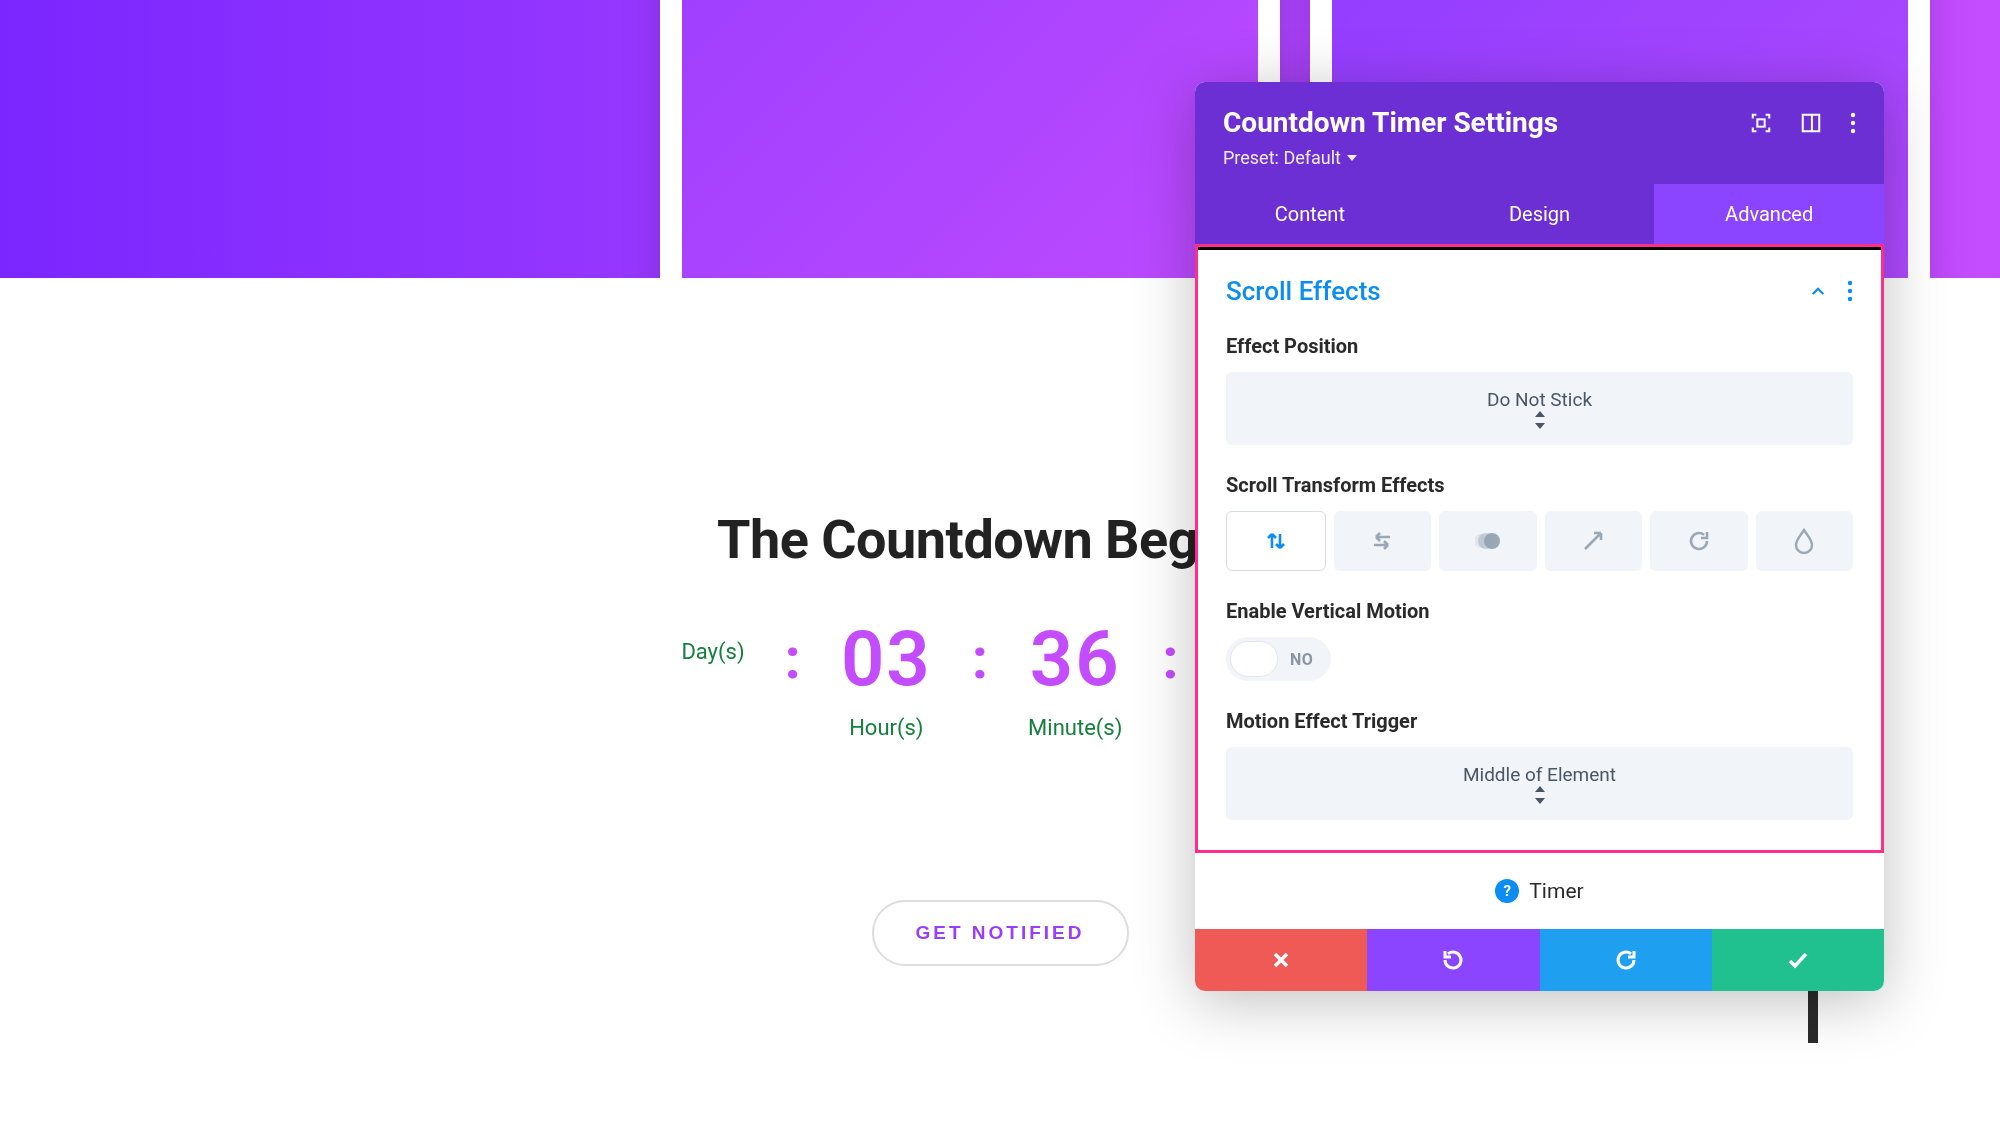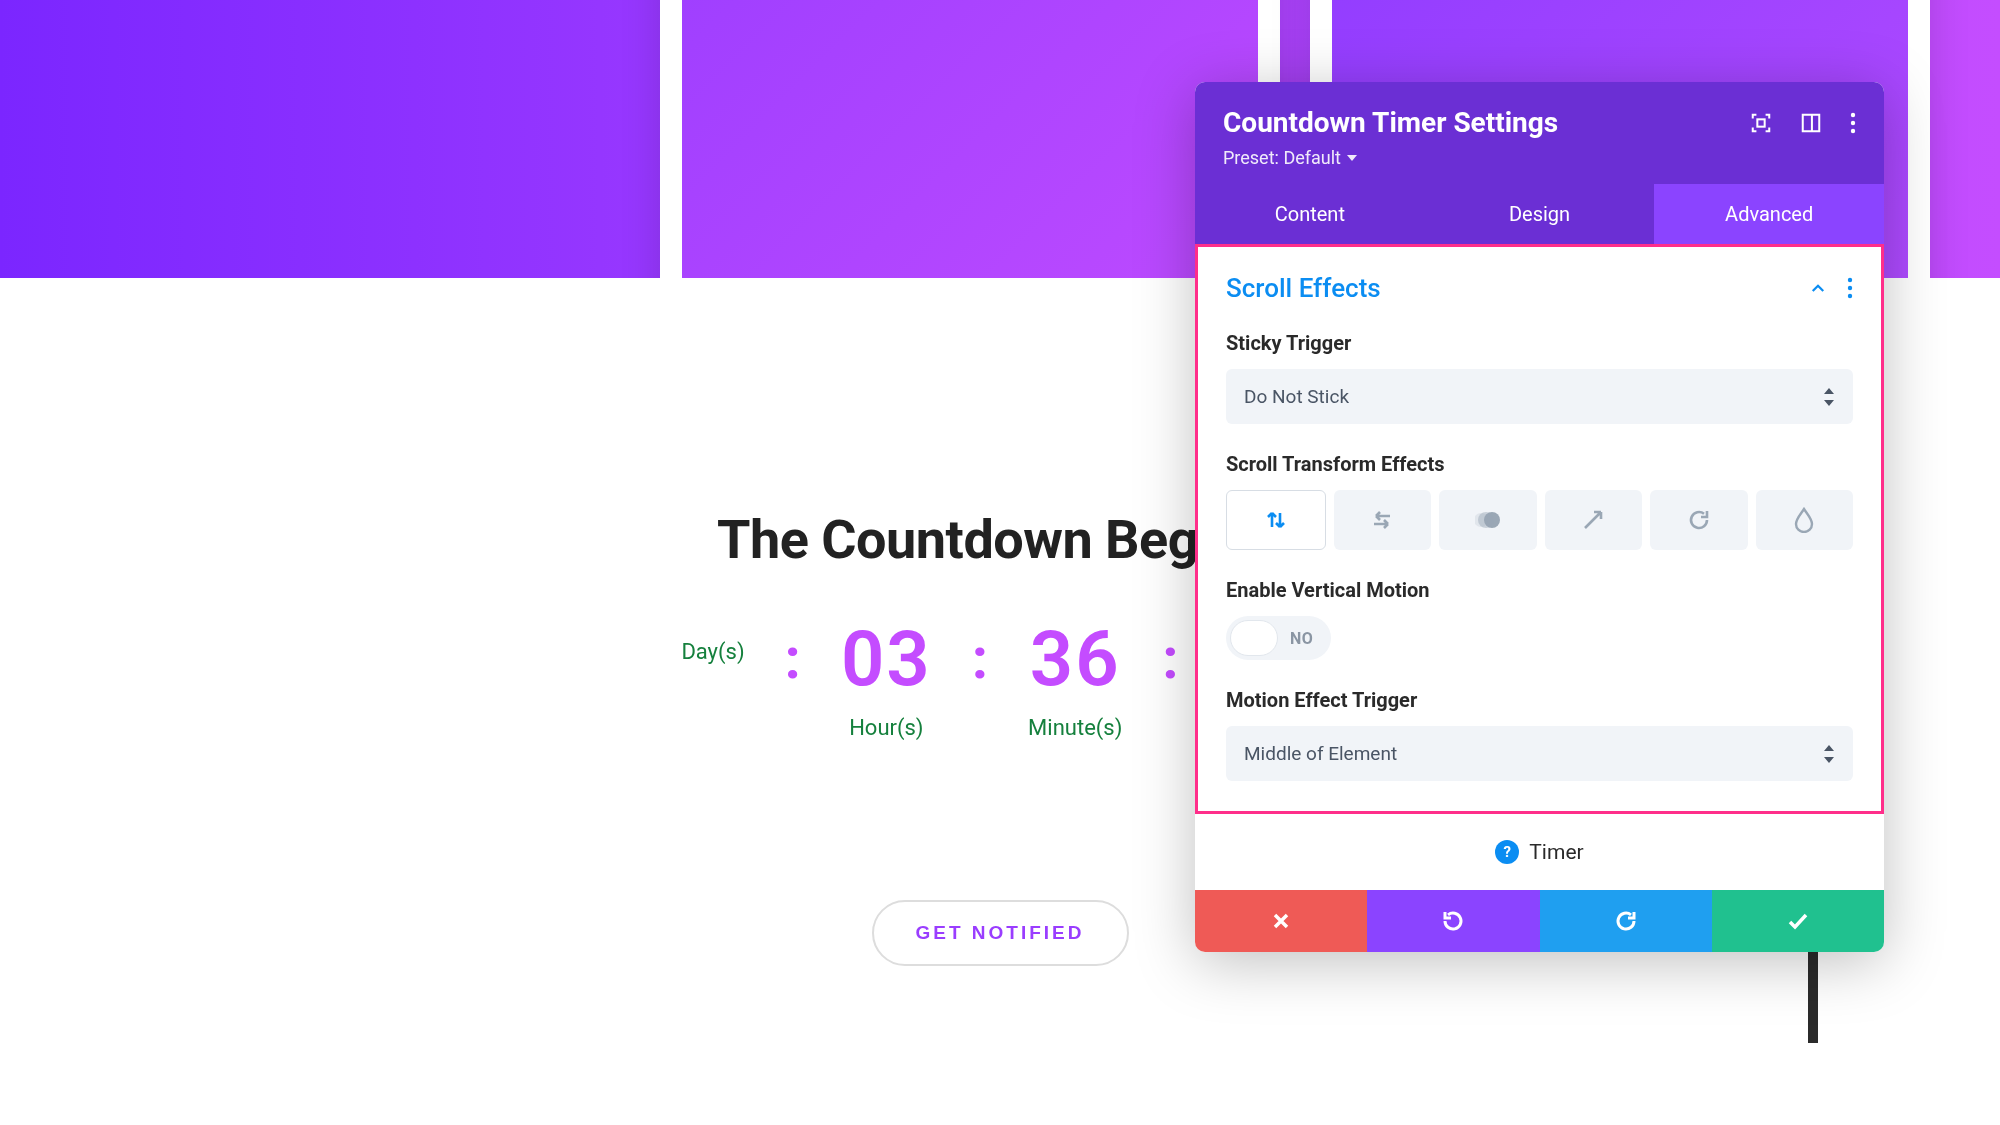--- a/index.html
+++ b/index.html
@@ -141,36 +141,37 @@
     position:relative;
     background:#fff;
   }
   .panel-body::before{
     content:"";
     position:absolute;
     top:0; left:-3px; right:-3px;
     height:3px;
     background:#ff2e8a;
   }
-  .body-inner { border-top:3px solid #000000; margin:-26px -28px 0; padding:26px 28px 20px;}
+  .body-inner { border-top:6px solid #000000; margin:-26px -28px 0; padding:26px 28px 20px;}
   .toggle-row { display:flex; justify-content:space-between; align-items:center; }
   .toggle-title { font-size:26px; color:#0b8df2; font-weight:500; }
   .toggle-ctrls { display:flex; gap:20px; align-items:center; color:#0b8df2; }
   .field-label { font-size:20px; font-weight:700; color:#2a2a2a; margin-top:28px; }
   .select {
     margin-top:14px;
     background:#f1f4f8;
     border-radius:6px;
     padding:16px 18px;
     font-size:19px;
     color:#4a5565;
     display:flex;
     justify-content:space-between;
     align-items:center;
     cursor:pointer;
+    flex-direction:column;
   }
   .sort-icon { color:#4a5565; }
   .effect-strip {
     display:flex;
     gap:8px;
     margin-top:14px;
   }
   .effect-btn {
     flex:1;
     height:60px;
@@ -343,21 +344,21 @@
               <polyline points="5 16 12 9 19 16"></polyline>
             </svg>
         <svg width="6" height="22" viewBox="0 0 6 22" fill="currentColor">
               <circle cx="3" cy="3" r="2.2"></circle>
               <circle cx="3" cy="11" r="2.2"></circle>
               <circle cx="3" cy="19" r="2.2"></circle>
             </svg>
       </div>
     </div>
 
-    <div class="field-label">Sticky Trigger</div>
+    <div class="field-label">Effect Position</div>
     <div class="select">
       <span>Do Not Stick</span>
       <svg class="sort-icon" width="12" height="18" viewBox="0 0 12 18" fill="currentColor">
             <path d="M6 0l5 6H1zM6 18l5-6H1z"></path>
           </svg>
     </div>
 
     <div class="field-label">Scroll Transform Effects</div>
     <div class="effect-strip">
       <div class="effect-btn active">

